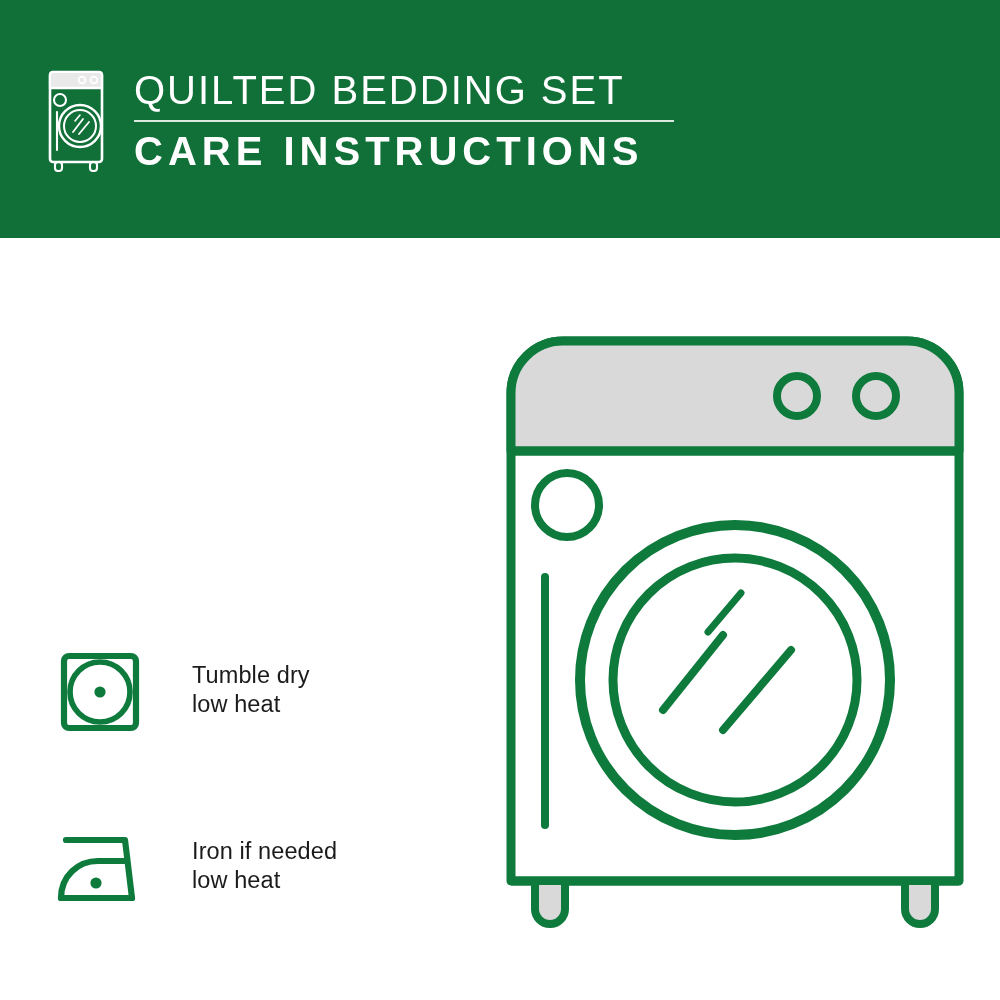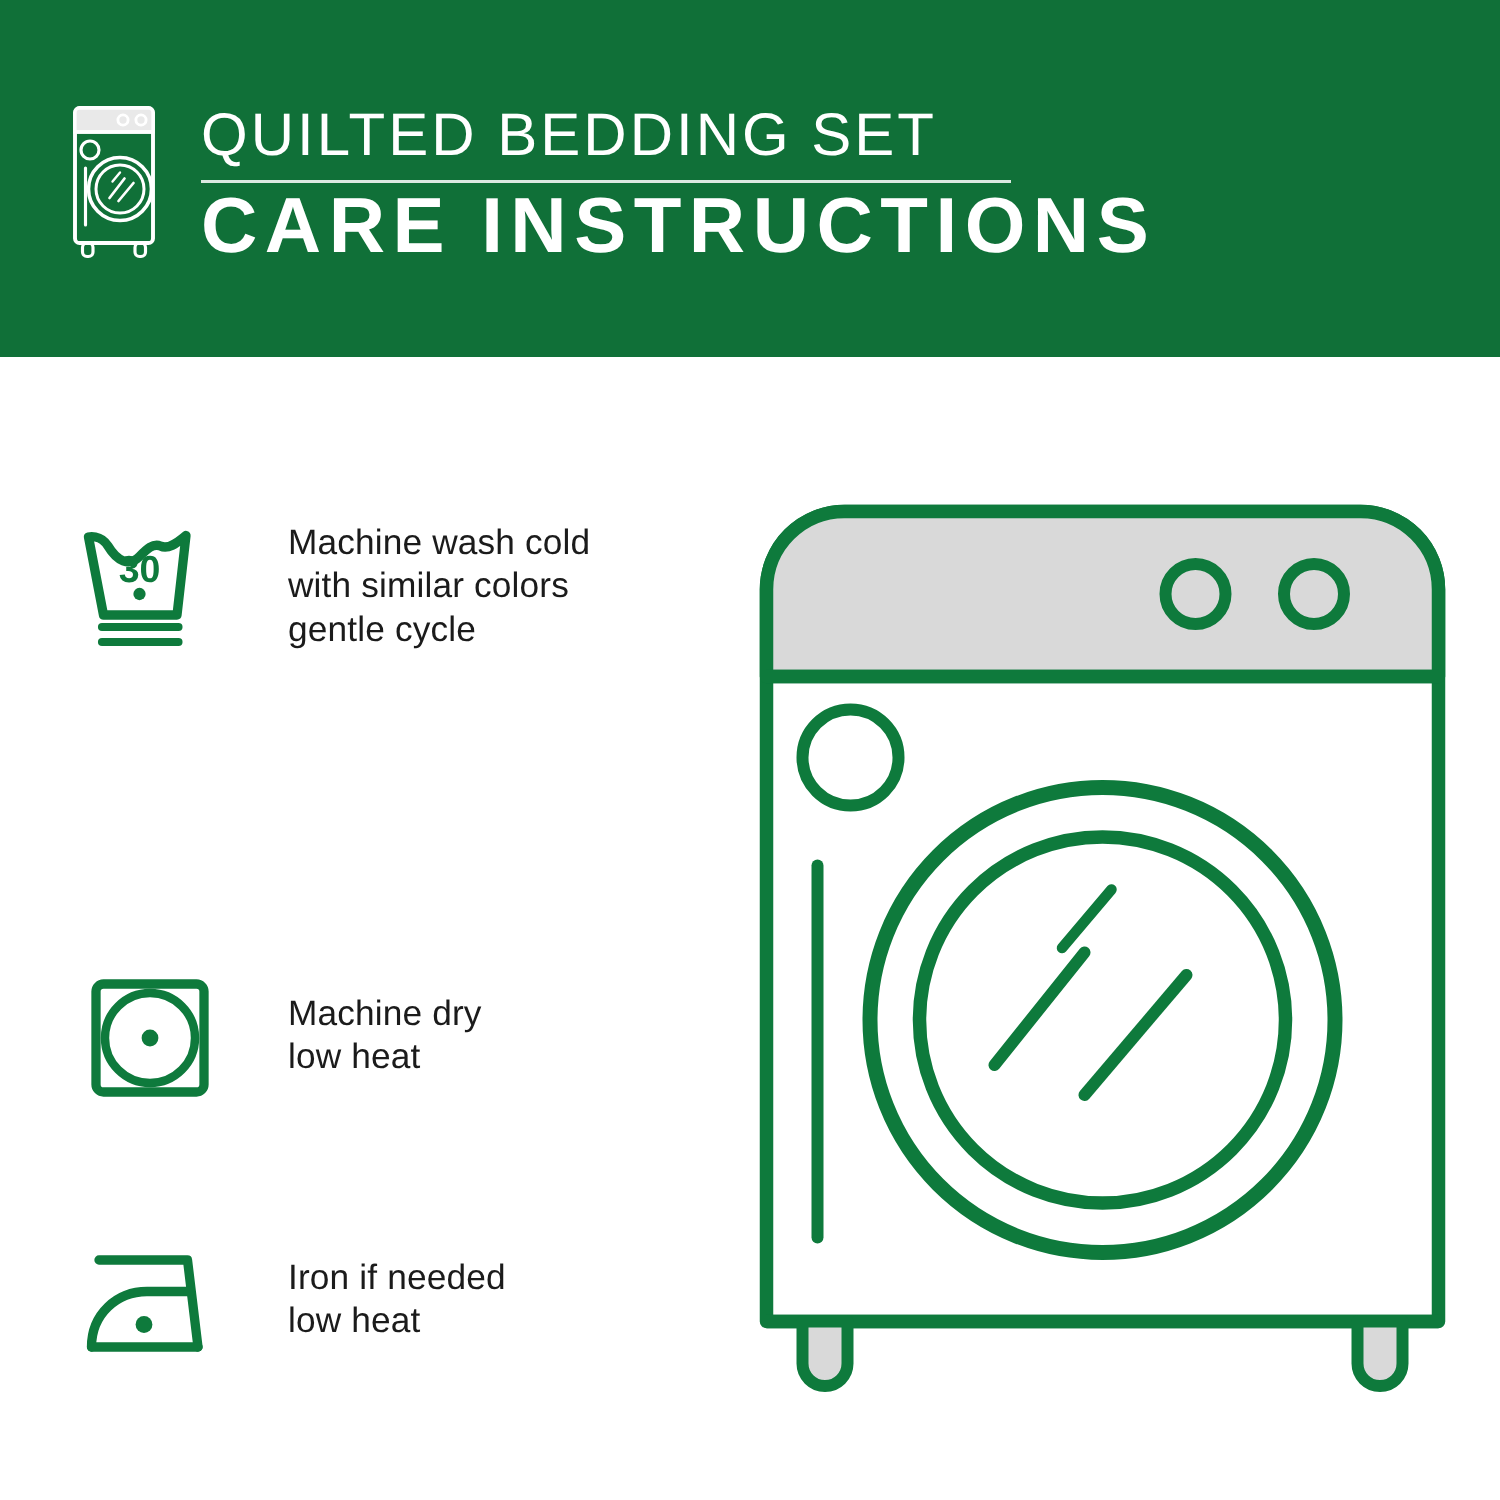--- a/index.html
+++ b/index.html
@@ -58,21 +58,21 @@
   }
   #title-divider {
     height: 2px;
     background: #ffffff;
     opacity: 0.85;
     margin: 7px 0 6px 0;
     width: 540px;
   }
   #title-sub {
     color: #ffffff;
-    font-size: 52px;
+    font-size: 40px;
     line-height: 46px;
     font-weight: 700;
     letter-spacing: 5.0px;
     white-space: nowrap;
     font-family: "Liberation Sans", sans-serif;
   }
 
   
   #care-list {
     position: absolute;
@@ -154,46 +154,29 @@
         <div id="title-main">QUILTED BEDDING SET</div>
         <div id="title-divider"></div>
         <div id="title-sub">CARE INSTRUCTIONS</div>
       </div>
 
     </div>
   </div>
 
   <div id="care-list">
 
-    <div class="care-row" id="row-0">
-      <svg class="care-icon" viewBox="0 0 104 104">
-
-        <path d="M11 20 C 11 20, 19 18, 24 26 C 30 36, 38 40, 45 33 C 50 28, 54 24, 59 26 C 65 29, 72 22, 76 19
-                 L 70 72 L 21 72 Z" fill="none" stroke="#0e7a3c" stroke-width="6.2" stroke-linejoin="round" stroke-linecap="round"></path>
-
-        <line x1="20" y1="80" x2="71" y2="80" stroke="#0e7a3c" stroke-width="5.4" stroke-linecap="round"></line>
-        <line x1="20" y1="90" x2="71" y2="90" stroke="#0e7a3c" stroke-width="5.4" stroke-linecap="round"></line>
-
-        <text x="45" y="50" fill="#0e7a3c" font-family="Liberation Sans, sans-serif" font-size="25" font-weight="700" text-anchor="middle">30</text>
-
-        <circle cx="45" cy="58" r="4.1" fill="#0e7a3c"></circle>
-      </svg>
-      <div class="care-text">Machine wash cold
-with similar colors
-gentle cycle</div>
-    </div>
 
 
     <div class="care-row" id="row-2">
       <svg class="care-icon" viewBox="0 0 104 104">
         <rect x="16" y="18" width="72" height="72" rx="5" fill="none" stroke="#0e7a3c" stroke-width="6.2"></rect>
         <circle cx="52" cy="54" r="30" fill="none" stroke="#0e7a3c" stroke-width="5.6"></circle>
         <circle cx="52" cy="54" r="5.6" fill="#0e7a3c"></circle>
       </svg>
-      <div class="care-text">Machine dry
+      <div class="care-text">Tumble dry
 low heat</div>
     </div>
 
     <div class="care-row" id="row-3">
       <svg class="care-icon" viewBox="0 0 104 104">
 
         <path d="M18 26 H 77 L 84 84" fill="none" stroke="#0e7a3c" stroke-width="6.2" stroke-linecap="round" stroke-linejoin="round"></path>
 
         <path d="M13 84 C 13 62, 30 47, 50 47 L 79 47" fill="none" stroke="#0e7a3c" stroke-width="6.2" stroke-linecap="round" stroke-linejoin="round"></path>
         <line x1="13" y1="84" x2="84" y2="84" stroke="#0e7a3c" stroke-width="6.2" stroke-linecap="round"></line>

